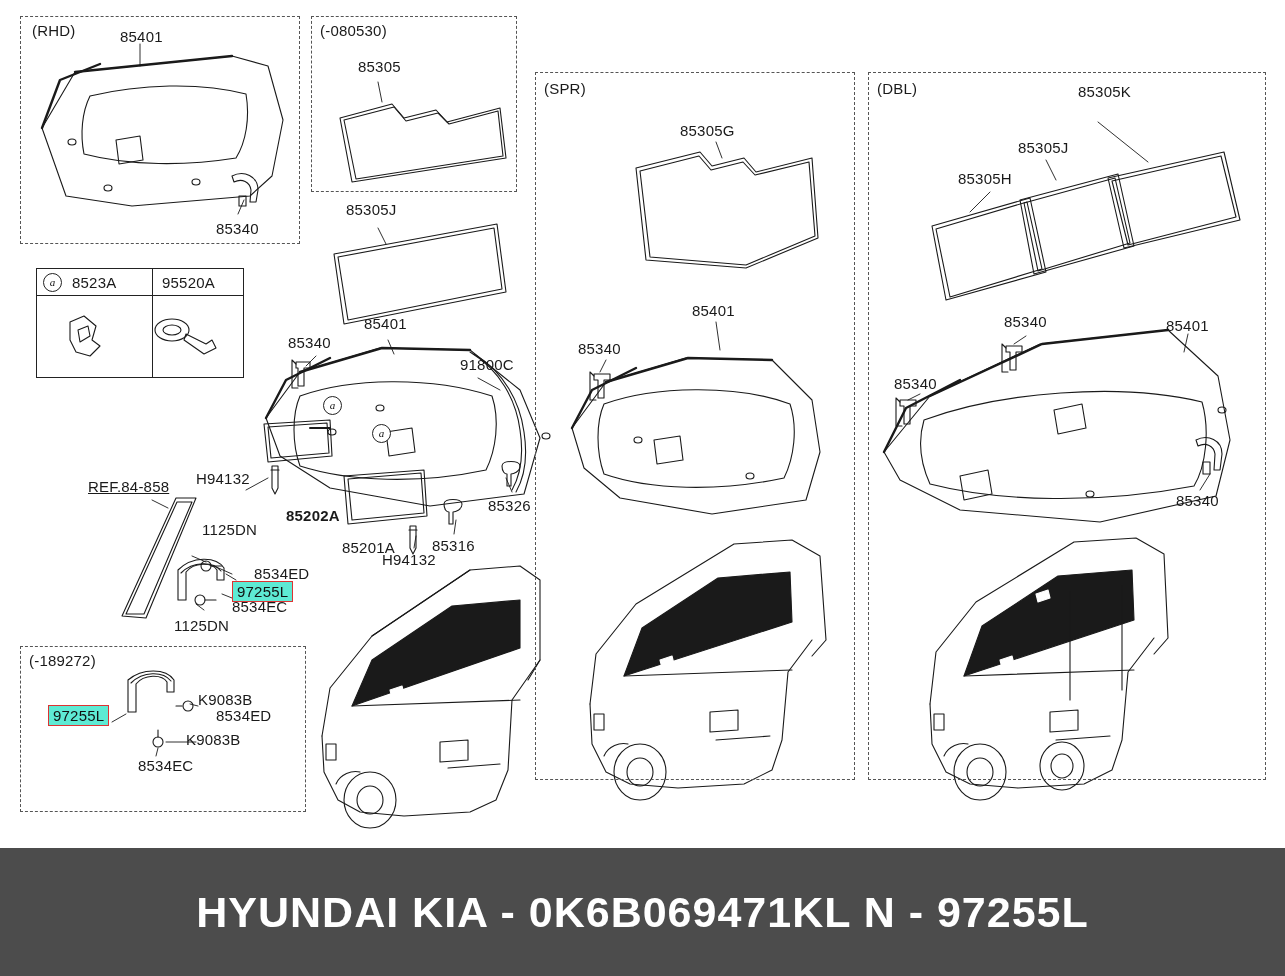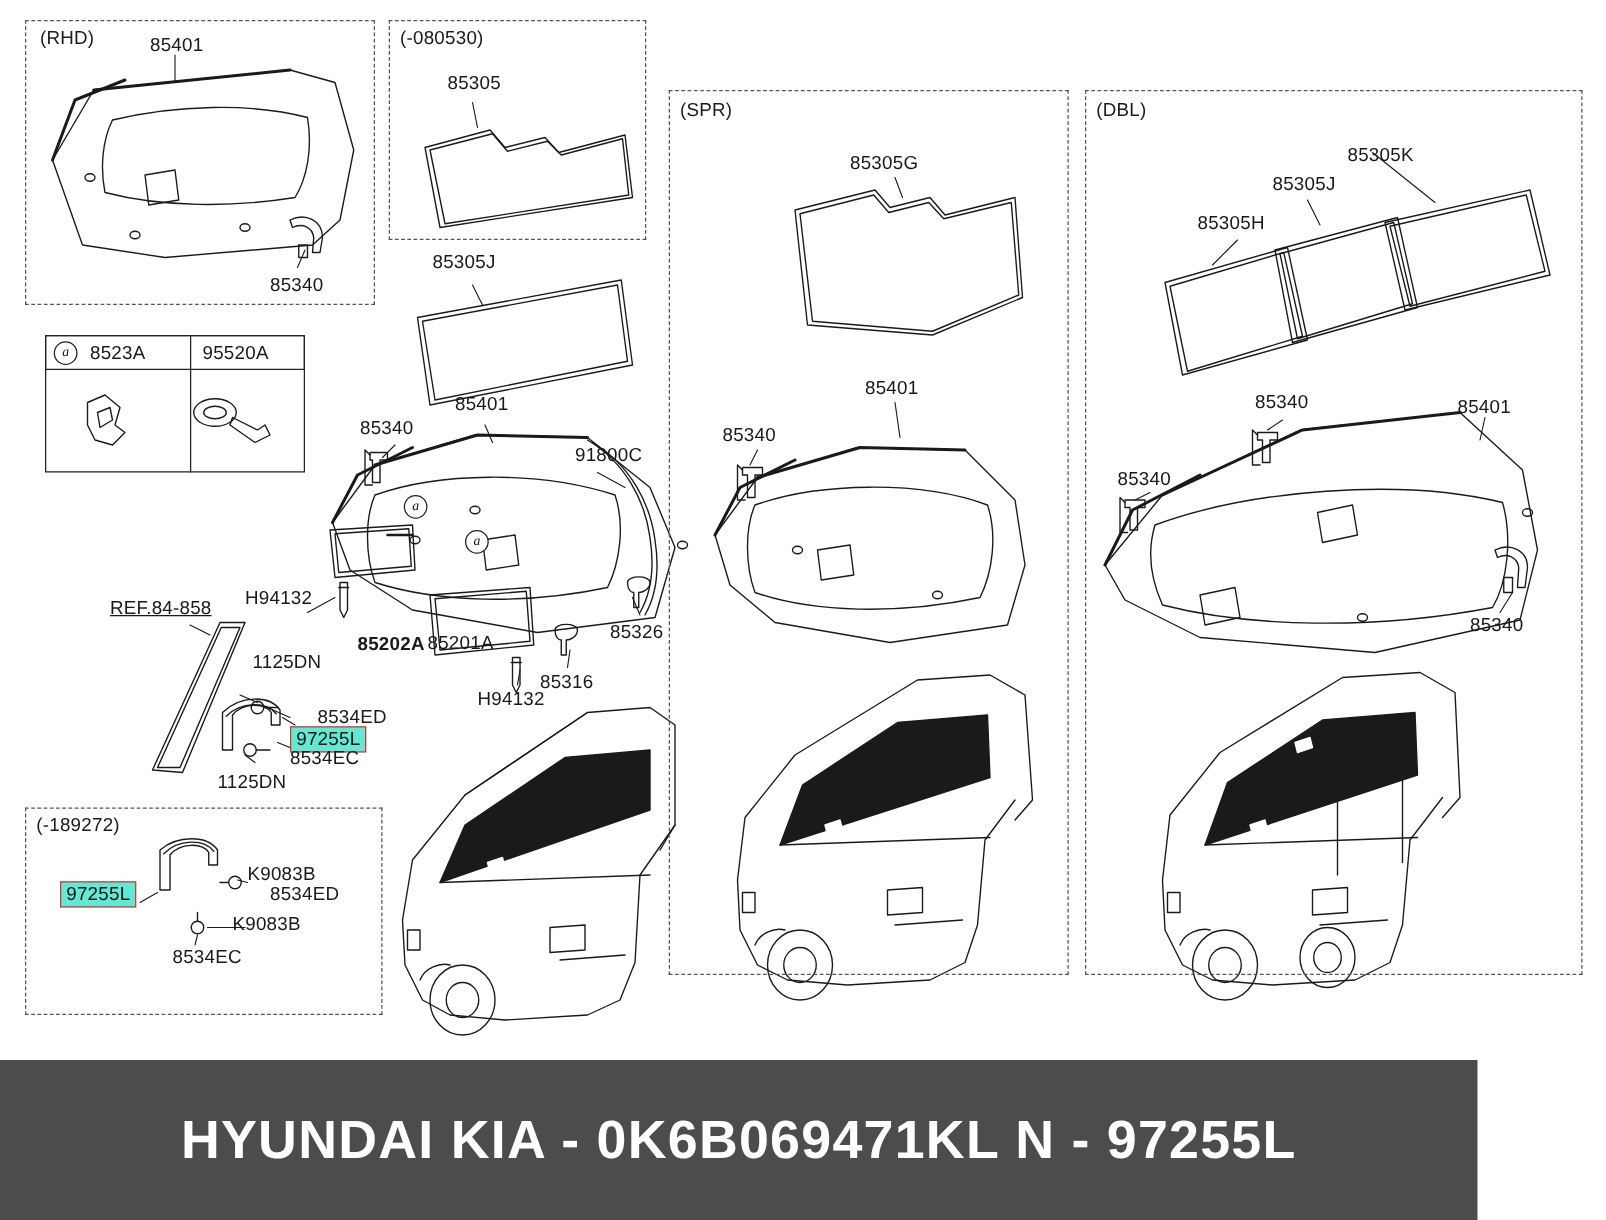--- a/index.html
+++ b/index.html
@@ -31,21 +31,21 @@
     position:absolute;
     border:1px dashed #555;
     box-sizing:border-box;
   }
   .solidbox{
     position:absolute;
     border:1px solid #222;
     box-sizing:border-box;
   }
   .footer{
-    position:absolute;left:0;top:848px;width:1182px;height:128px;
+    position:absolute;left:0;top:848px;width:1285px;height:128px;
     background:#4c4c4c;
     display:flex;align-items:center;justify-content:center;
   }
   .footer-text{
     color:#ffffff;
     font-family:"Liberation Sans", sans-serif;
     font-size:43px;
     font-weight:bold;
     letter-spacing:1px;
     white-space:nowrap;
@@ -276,21 +276,21 @@
   <div class="lbl" style="left:120px;top:28px;">85401</div>
   <div class="lbl" style="left:216px;top:220px;">85340</div>
 
   <div class="lbl" style="left:358px;top:58px;text-align:right;">85305</div>
 
   <div class="lbl" style="left:346px;top:201px;">85305J</div>
   <div class="lbl" style="left:288px;top:334px;">85340</div>
   <div class="lbl" style="left:364px;top:315px;">85401</div>
   <div class="lbl" style="left:460px;top:356px;">91800C</div>
   <div class="lbl" style="left:286px;top:507px;font-weight:bold;">85202A</div>
-  <div class="lbl" style="left:342px;top:506px;text-align:center;">85201A</div>
+  <div class="lbl" style="left:342px;top:539px;text-align:center;">85201A</div>
   <div class="lbl" style="left:432px;top:537px;">85316</div>
   <div class="lbl" style="left:488px;top:497px;">85326</div>
   <div class="lbl" style="left:196px;top:470px;">H94132</div>
   <div class="lbl" style="left:382px;top:551px;">H94132</div>
 
   <div class="lbl ul" style="left:88px;top:478px;">REF.84-858</div>
   <div class="lbl" style="left:202px;top:521px;">1125DN</div>
   <div class="lbl" style="left:254px;top:565px;">8534ED</div>
   <div class="lbl hl" style="left:232px;top:581px;">97255L</div>
   <div class="lbl" style="left:232px;top:598px;">8534EC</div>
@@ -299,21 +299,21 @@
   <div class="lbl hl" style="left:48px;top:705px;">97255L</div>
   <div class="lbl" style="left:198px;top:691px;">K9083B</div>
   <div class="lbl" style="left:216px;top:707px;">8534ED</div>
   <div class="lbl" style="left:186px;top:731px;">K9083B</div>
   <div class="lbl" style="left:138px;top:757px;">8534EC</div>
 
   <div class="lbl" style="left:680px;top:122px;">85305G</div>
   <div class="lbl" style="left:692px;top:302px;">85401</div>
   <div class="lbl" style="left:578px;top:340px;">85340</div>
 
-  <div class="lbl" style="left:1078px;top:116px;">85305K</div>
+  <div class="lbl" style="left:1078px;top:83px;">85305K</div>
   <div class="lbl" style="left:1018px;top:139px;">85305J</div>
   <div class="lbl" style="left:958px;top:170px;">85305H</div>
   <div class="lbl" style="left:1004px;top:313px;">85340</div>
   <div class="lbl" style="left:1166px;top:317px;">85401</div>
   <div class="lbl" style="left:894px;top:375px;">85340</div>
   <div class="lbl" style="left:1176px;top:492px;">85340</div>
 
 </div>
 
 <div class="footer">

